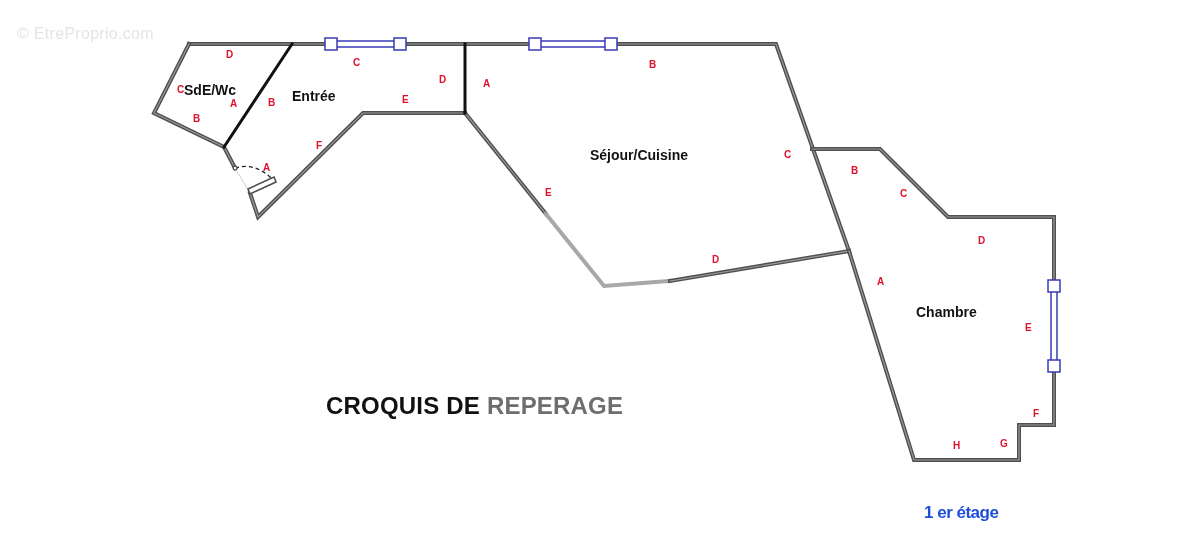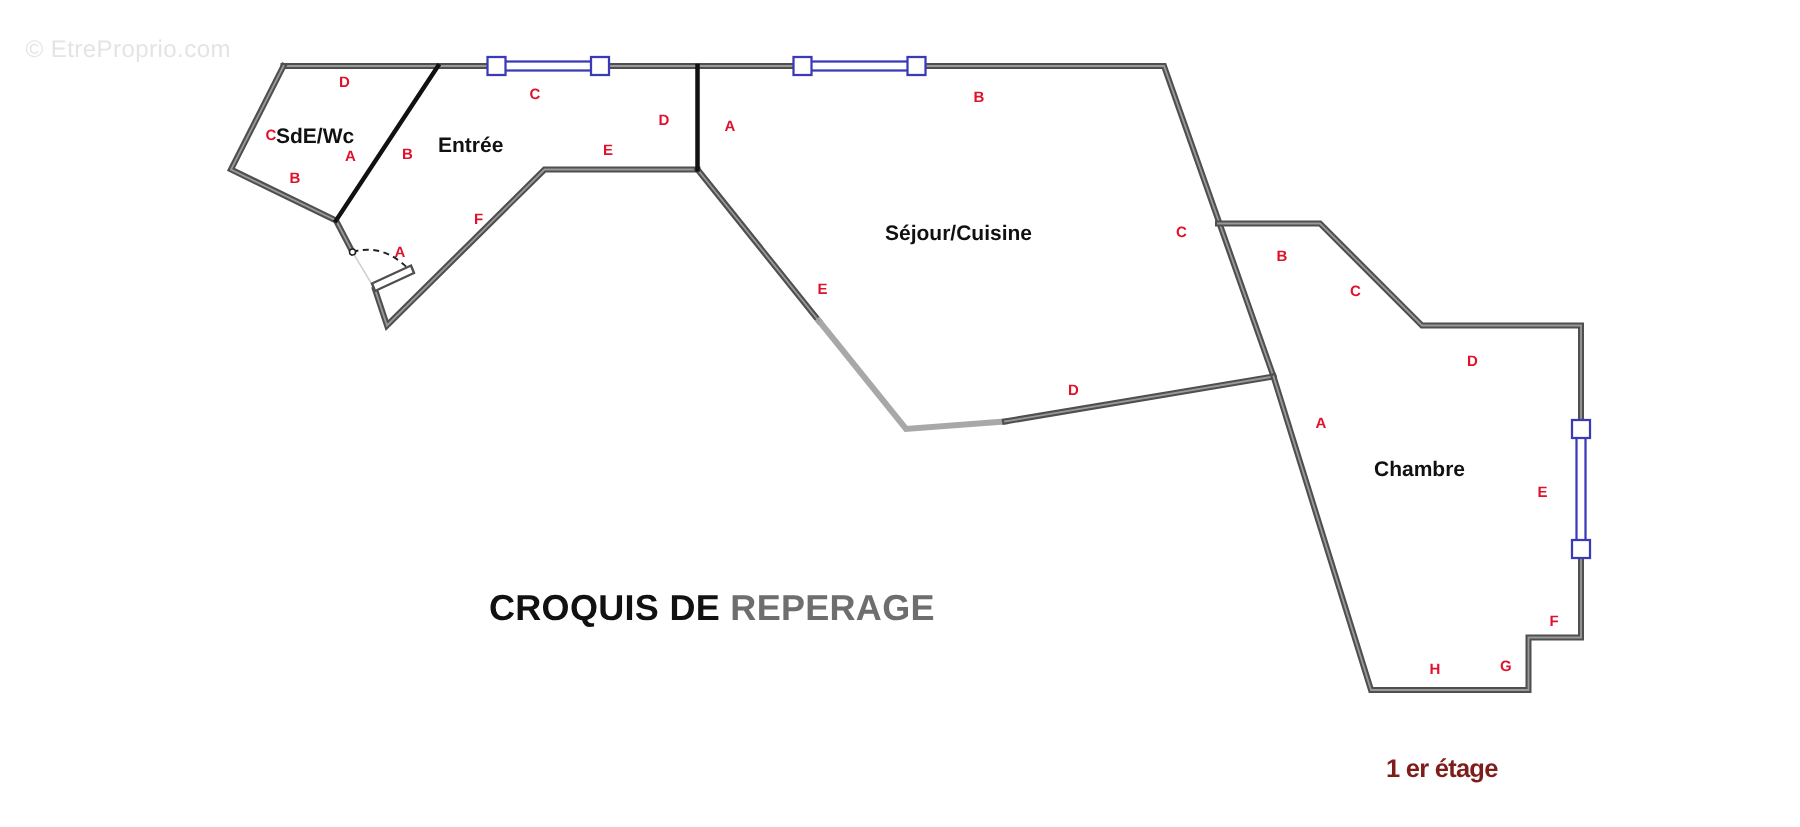--- a/index.html
+++ b/index.html
@@ -1,21 +1,21 @@
 <!DOCTYPE html>
 <html><head>
   <meta charset="utf-8">
   <style>
     html, body { margin: 0; padding: 0; background: #ffffff; }
     body { width: 1200px; height: 551px; position: relative; overflow: hidden; font-family: "Liberation Sans", sans-serif; }
     #plan { position: absolute; left: 0; top: 0; width: 1200px; height: 551px; }
     .watermark { position: absolute; left: 17px; top: 25px; font-size: 16px; color: #e4e4e4; font-family: "Liberation Sans", sans-serif; letter-spacing: 0.3px; }
     .title { position: absolute; left: 326px; top: 392px; font-size: 24px; font-weight: bold; font-family: "Liberation Sans", sans-serif; color: #111; letter-spacing: 0.2px; }
     .title .t2 { color: #6e6e6e; }
-    .floor { position: absolute; left: 924px; top: 503px; font-size: 17px; font-weight: bold; font-family: "Liberation Sans", sans-serif; color: #7f1d1d; letter-spacing: -0.5px; }
+    .floor { position: absolute; left: 924px; top: 503px; font-size: 17px; font-weight: bold; font-family: "Liberation Sans", sans-serif; color: #1d4ed8; letter-spacing: -0.5px; }
     .room-label { font-family: "Liberation Sans", sans-serif; font-weight: bold; font-size: 14px; fill: #111; }
     .wall-label { font-family: "Liberation Sans", sans-serif; font-weight: bold; font-size: 10px; fill: #e0112b; }
   </style>
 </head>
 <body>
 
 <svg id="plan" viewBox="0 0 1200 551" xmlns="http://www.w3.org/2000/svg">
 
   <g fill="none" stroke-linejoin="miter" stroke-linecap="square">
 

